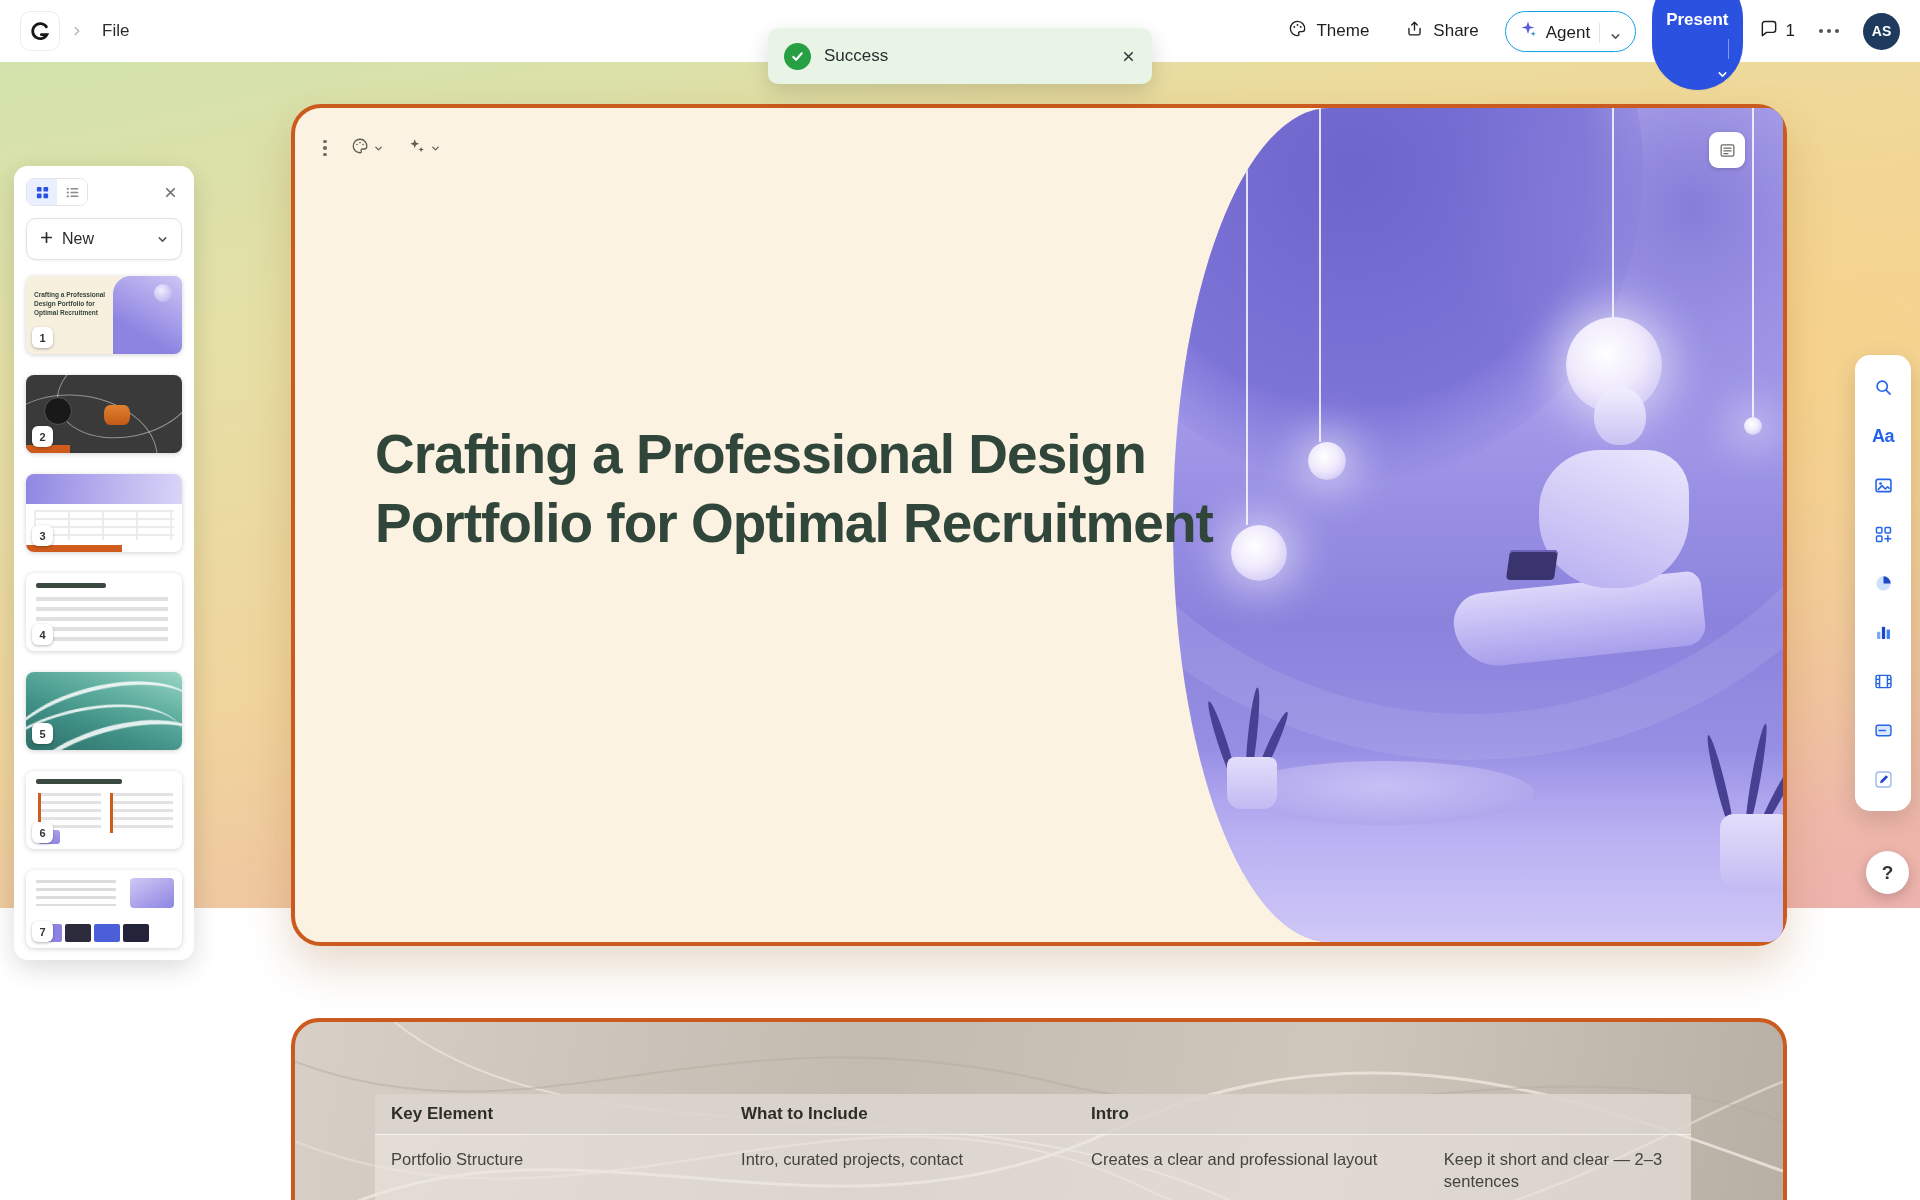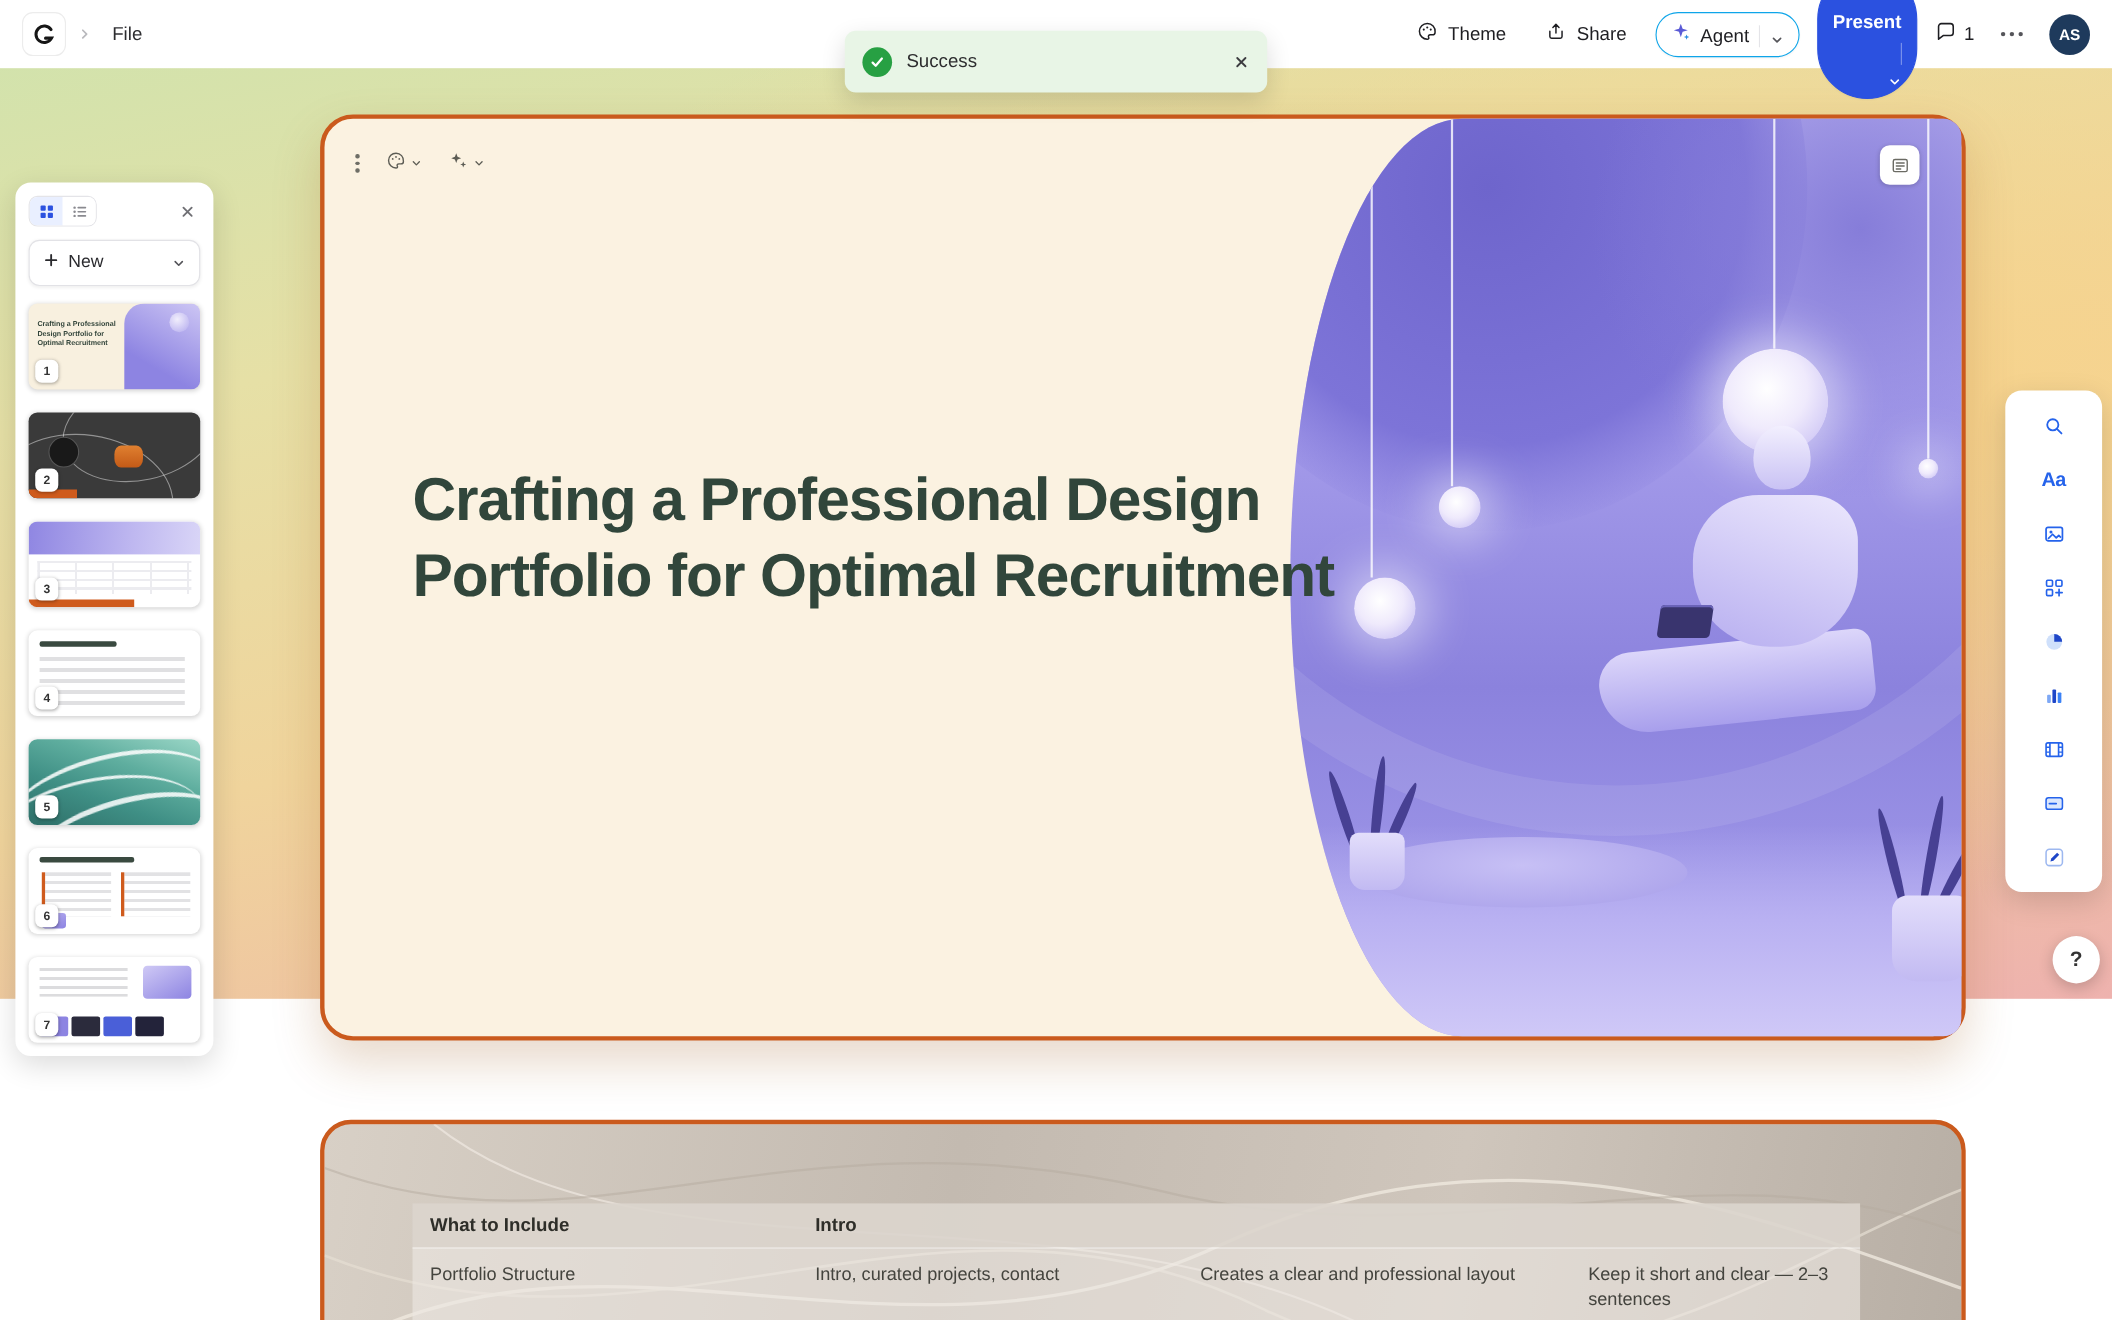--- a/index.html
+++ b/index.html
@@ -157,21 +157,21 @@
   .bc-table{position:absolute;left:80px;right:92px;top:72px;}
   .bc-row{display:grid;grid-template-columns:26.6% 26.6% 26.8% 20%;}
   .bc-row.head{background:rgba(219,213,205,.92);}
   .bc-row.body{background:rgba(236,232,226,.6);border-top:1px solid rgba(255,255,255,.65);}
   .bc-cell{padding:9px 16px;box-sizing:border-box;cursor:text;}
   .bc-row.head .bc-cell{font-size:17px;font-weight:700;color:#2e2e29;padding:10px 16px;}
   .bc-row.body .bc-cell{font-size:16.5px;color:#44443e;line-height:1.35;padding:13px 16px;}
   
   .right-toolbar{position:absolute;right:9px;top:355px;width:56px;background:#fff;border-radius:15px;
     box-shadow:0 8px 26px rgba(0,0,0,.15);display:flex;flex-direction:column;align-items:center;
-    padding:12px 16px;gap:9px;z-index:40;}
+    padding:12px 0;gap:9px;z-index:40;}
   .rt-btn{width:40px;height:40px;border-radius:9px;display:flex;align-items:center;justify-content:center;
     cursor:pointer;color:#2563eb;}
   .aa-label{font-size:18px;font-weight:700;color:#2563eb;letter-spacing:-.5px;}
   
   .help-fab{position:absolute;right:11px;bottom:14px;width:43px;height:43px;border-radius:50%;
     background:#fff;box-shadow:0 4px 14px rgba(0,0,0,.2);display:flex;align-items:center;
     justify-content:center;font-size:19px;font-weight:600;color:#333;cursor:pointer;z-index:40;}
   .watermark{position:absolute;left:25px;bottom:17px;width:88px;height:88px;background:rgba(255,255,255,.92);
     border-radius:6px;display:flex;align-items:center;justify-content:center;z-index:30;
     font-family:"DejaVu Serif",serif;font-style:italic;font-weight:700;font-size:34px;color:#141414;}
@@ -449,20 +449,21 @@
 
   <div class="bottom-card">
     <svg class="bc-swirl" viewBox="0 0 1496 260" preserveAspectRatio="none">
       <path d="M0,210 C260,60 520,250 820,110 C1080,-10 1300,80 1496,150" fill="none" stroke="#efe8df" stroke-width="3" opacity="0.8"></path>
       <path d="M0,120 C300,240 560,20 860,170 C1120,290 1340,120 1496,60" fill="none" stroke="#e6ded3" stroke-width="2.4" opacity="0.7"></path>
       <path d="M100,0 C300,160 700,40 980,200 C1180,310 1380,200 1496,230" fill="none" stroke="#f5efe7" stroke-width="2" opacity="0.6"></path>
       <path d="M0,40 C240,130 420,-20 760,60 C1040,130 1260,10 1496,100" fill="none" stroke="#b5aca0" stroke-width="2" opacity="0.5"></path>
     </svg>
     <div class="bc-table">
       <div class="bc-row head">
+        <div class="bc-cell">Key Element</div>
         <div class="bc-cell">What to Include</div>
         <div class="bc-cell">Intro</div>
       </div>
       <div class="bc-row body">
         <div class="bc-cell">Portfolio Structure</div>
         <div class="bc-cell">Intro, curated projects, contact</div>
         <div class="bc-cell">Creates a clear and professional layout</div>
         <div class="bc-cell">Keep it short and clear — 2–3 sentences</div>
       </div>
 

